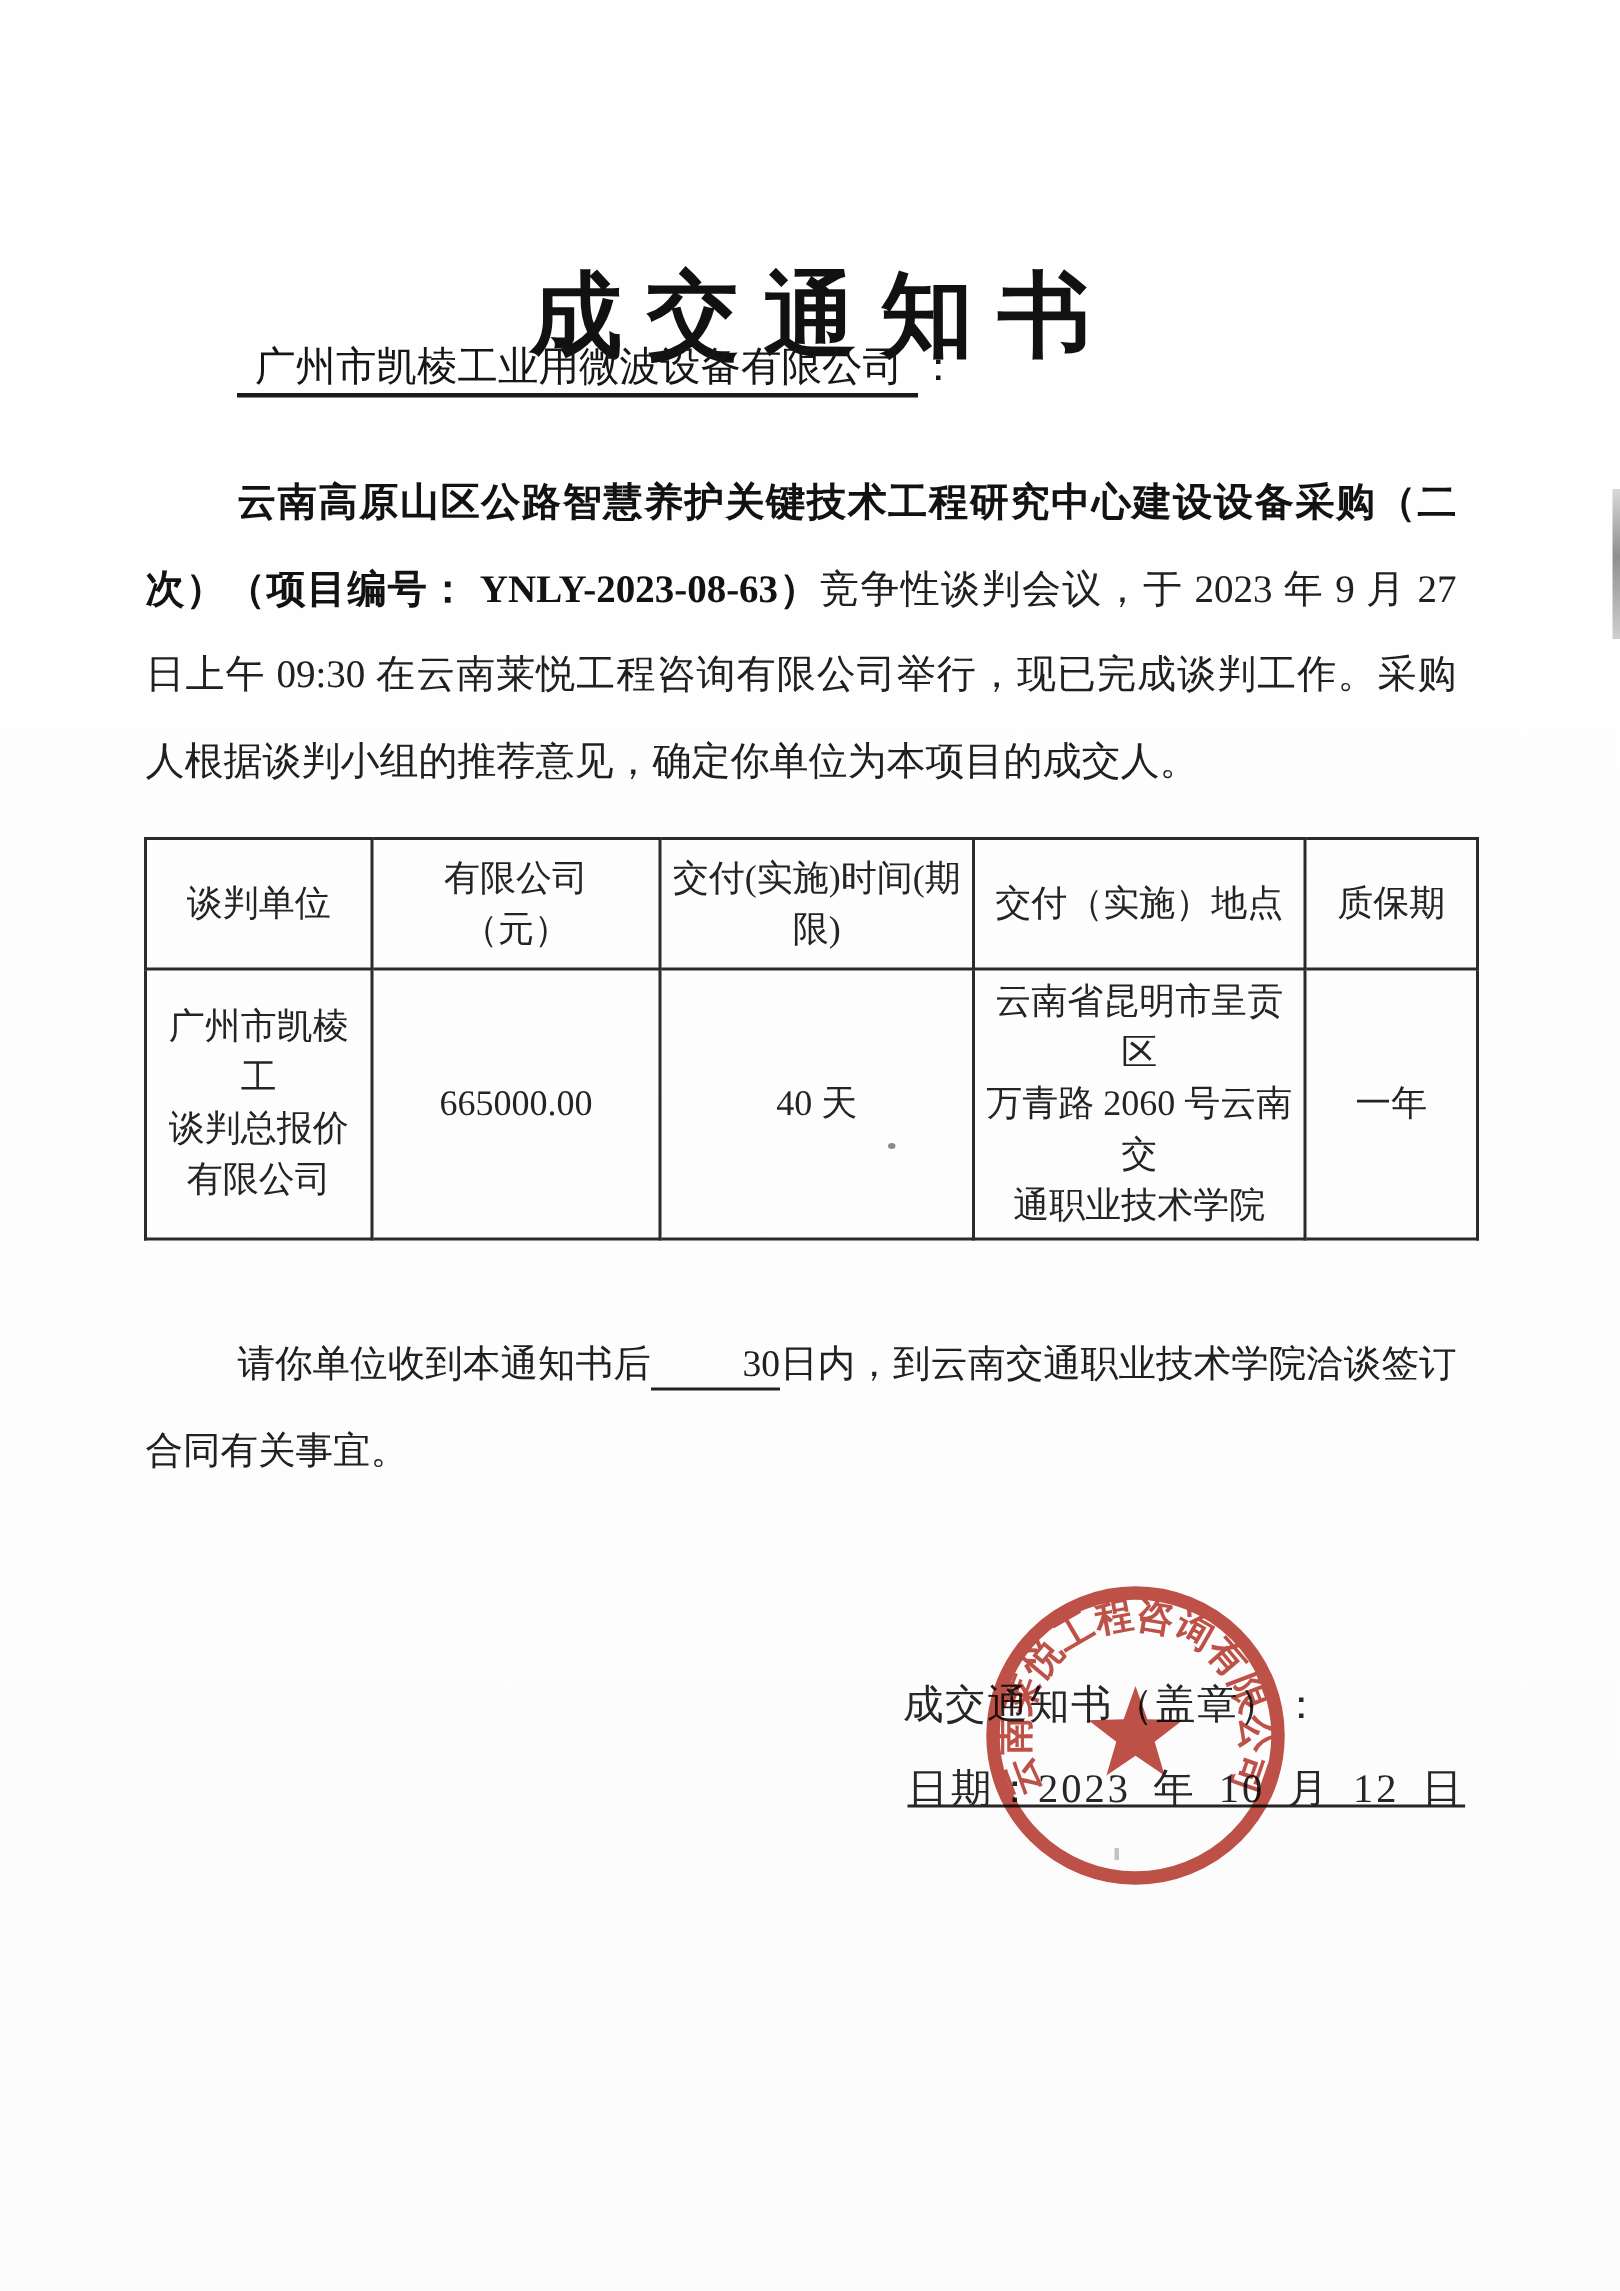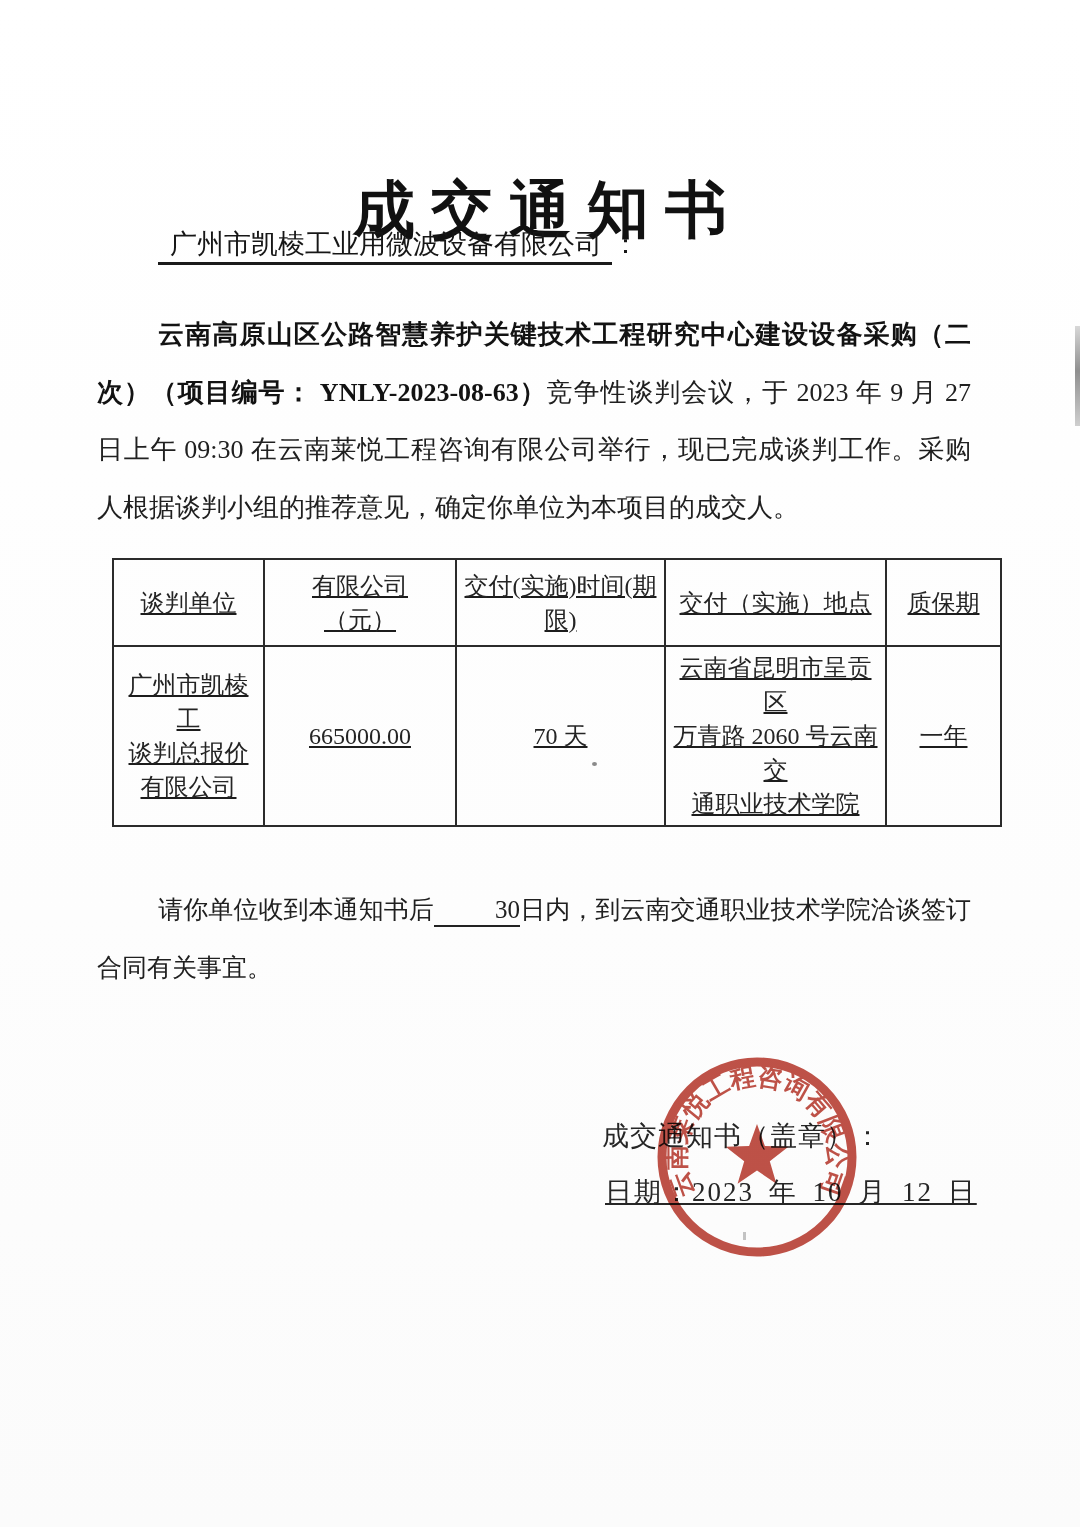--- a/index.html
+++ b/index.html
@@ -23,22 +23,22 @@
     text-align:justify;color:#202020;
   }
   .para1{top:280px;text-indent:2.35em;}
   .para1 .bold-run{font-weight:bold;color:#121212;margin-top:20px;}
   .para2{top:856px;font-size:25px;text-indent:2.45em;}
   .blank-fill{
     display:inline-block;min-width:86px;text-align:left;
     border-bottom:2px solid #222;line-height:30px;
   }
   table.award-table{
-    position:absolute;left:112px;top:558px;width:888px;
-    border-collapse:collapse;table-layout:fixed;text-decoration:underline;
+    position:absolute;left:96px;top:558px;width:888px;
+    border-collapse:collapse;table-layout:fixed;
   }
   .award-table th,.award-table td{
     border:2px solid #2b2b2b;text-align:center;vertical-align:middle;
     font-size:24px;font-weight:normal;color:#242424;
     white-space:pre-line;line-height:34px;padding:4px 6px;
   }
   .award-table thead tr{height:87px;}
   .award-table tbody tr{height:148px;}
   .sig-label{position:absolute;left:602px;top:1118px;font-size:27px;color:#262626;letter-spacing:1px;}
   .date-label{position:absolute;left:605px;top:1174px;font-size:27px;color:#262626;letter-spacing:2px;word-spacing:6px;text-decoration:underline;}
@@ -87,21 +87,21 @@
         <th>交付（实施）地点</th>
         <th>质保期</th>
       </tr>
     </thead>
     <tbody>
       <tr>
         <td>广州市凯棱工
 谈判总报价
 有限公司</td>
         <td>665000.00</td>
-        <td>70 天</td>
+        <td>40 天</td>
         <td>云南省昆明市呈贡区
 万青路 2060 号云南交
 通职业技术学院</td>
         <td>一年</td>
       </tr>
     </tbody>
   </table>
 
   <p class="para para2">
     <span>请你单位收到本通知书后</span><span class="blank-fill">30</span><span>日内，到云南交通职业技术学院洽谈签订合同有关事宜。</span>

